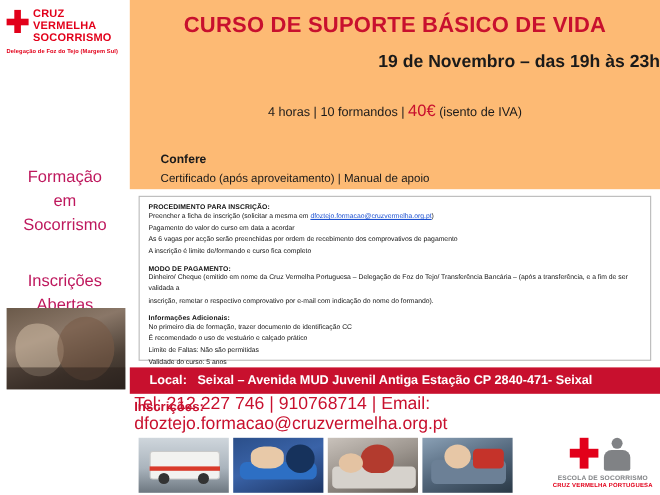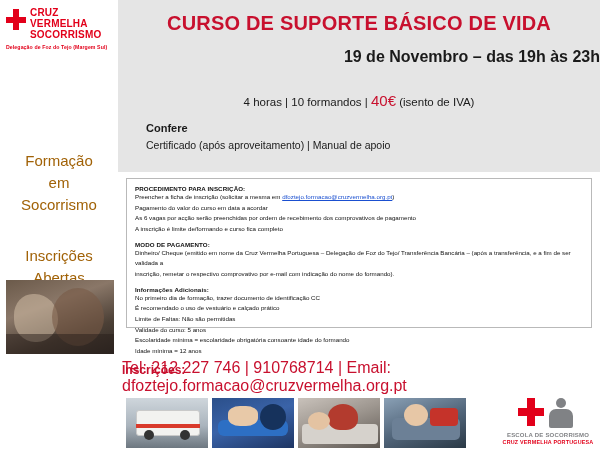--- a/index.html
+++ b/index.html
@@ -25,54 +25,54 @@
   .cross-mark .h { position: absolute; left: 0; top: 7.5px; width: 20px; height: 6px; background: #e2001a; }
   .logo-text { margin-left: 4px; line-height: 1.08; }
   .logo-text .l1, .logo-text .l2 {
     font-size: 10px; font-weight: bold; color: #e2001a; letter-spacing: .2px; display: block;
   }
   .logo-sub {
     margin-top: 4px; font-size: 5.2px; color: #e2001a; font-weight: bold; letter-spacing: .1px;
   }
 
   .left-headings { position: absolute; left: 0; top: 150px; width: 118px; text-align: center; }
-  .lh-line { font-size: 15px; color: #a16207; line-height: 1.45; }
+  .lh-line { font-size: 15px; color: #be185d; line-height: 1.45; }
   .left-headings .group2 { margin-top: 30px; }
 
   .left-photo {
     position: absolute; left: 6px; top: 280px; width: 108px; height: 74px;
     background: linear-gradient(160deg,#6b5a4a 0%, #8a7768 35%, #4c4036 70%, #2e2723 100%);
     overflow: hidden;
   }
   .left-photo .blob1 { position: absolute; left: 8px; top: 14px; width: 44px; height: 48px; background: rgba(210,190,165,.55); border-radius: 45% 55% 50% 50%; }
   .left-photo .blob2 { position: absolute; left: 46px; top: 8px; width: 52px; height: 58px; background: rgba(120,90,70,.6); border-radius: 50%; }
   .left-photo .blob3 { position: absolute; left: 0; bottom: 0; width: 108px; height: 20px; background: rgba(40,30,25,.5); }
 
   
   .main { position: absolute; left: 118px; top: 0; width: 482px; height: 450px; }
 
   .grey-top {
     position: absolute; left: 0; top: 0; width: 482px; height: 172px;
-    background: #e5e5e5;
+    background: #fdba74;
   }
   .title {
     position: absolute; left: 0; top: 12px; width: 482px; text-align: center;
     font-size: 20px; font-weight: bold; color: #c8102e; letter-spacing: .2px;
   }
   .subtitle {
     position: absolute; left: 0; top: 48px; width: 482px; text-align: right;
     font-size: 16px; font-weight: bold; color: #1a1a1a;
   }
   .priceline {
     position: absolute; left: 0; top: 92px; width: 482px; text-align: center;
     font-size: 11.5px; color: #1a1a1a;
   }
   .priceline .amount { color: #c8102e; font-size: 15px; font-weight: normal; }
   .confere-block { position: absolute; left: 28px; top: 122px; }
-  .confere-title { font-size: 11px; font-weight: bold; color: #1a1a1a; }
+  .confere-title { font-size: 11px; font-weight: bold; color: #1a1a1a; margin-top: 17px; }
   .confere-body { font-size: 10.5px; color: #1a1a1a; margin-top: 5px; }
 
   
   .detail-box {
     position: absolute; left: 8px; top: 178px; width: 466px; height: 150px;
     border: 1px solid #b9b9b9; background: #fff; padding: 6px 8px 4px 8px;
   }
   .sec-title { font-size: 6.2px; font-weight: bold; color: #111; letter-spacing: .1px; }
   .sec-line { font-size: 6.2px; color: #111; line-height: 1.72; }
   .sec-line a { color: #1a4fd0; text-decoration: underline; }
@@ -201,20 +201,26 @@
       <div class="sec-gap"></div>
       <div class="sec-title">Informações Adicionais:</div>
       <div class="sec-line">No primeiro dia de formação, trazer documento de identificação CC</div>
       <div class="sec-line">É recomendado o uso de vestuário e calçado prático</div>
       <div class="sec-line">Limite de Faltas: Não são permitidas</div>
       <div class="sec-line">Validade do curso: 5 anos</div>
       <div class="sec-line">Escolaridade mínima = escolaridade obrigatória consoante idade do formando</div>
       <div class="sec-line">Idade mínima = 12 anos</div>
     </div>
 
+    <div class="local-bar">
+      <span class="txt">
+        <span>Local:</span>
+        &nbsp;&nbsp;<span>Seixal – Avenida MUD Juvenil Antiga Estação CP 2840-471- Seixal</span>
+      </span>
+    </div>
 
     <div class="insc-title">Inscrições:</div>
     <div class="insc-contact">Tel: 212 227 746 | 910768714 | Email: dfoztejo.formacao@cruzvermelha.org.pt</div>
 
     <div class="strip">
       <div class="ph ph1">
         <span class="body"></span>
           <span class="stripe"></span>
           <span class="w1"></span>
           <span class="w2"></span>

